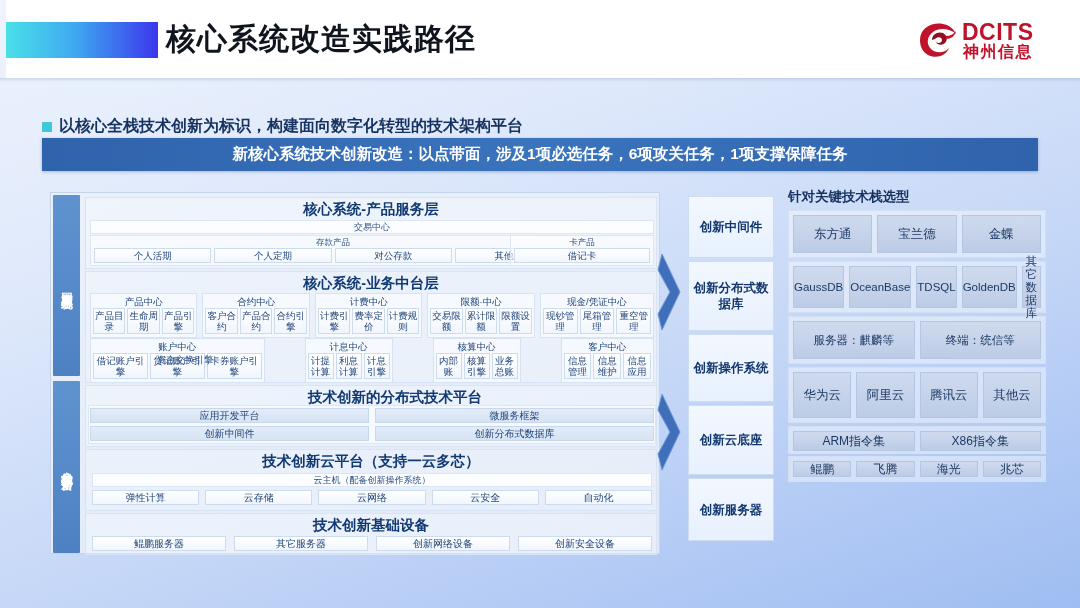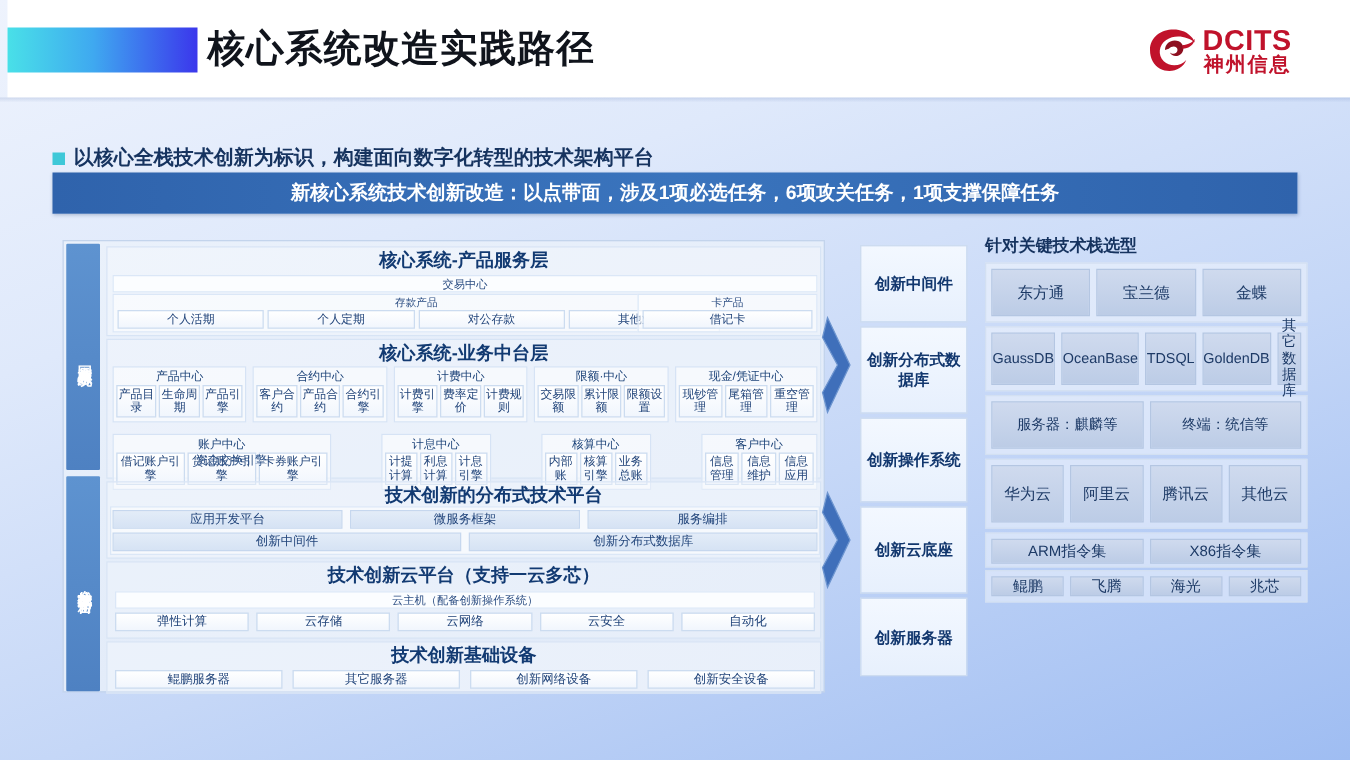--- a/index.html
+++ b/index.html
@@ -282,21 +282,21 @@
       <div class="ctr" style="flex:1.12">
         <div class="ctr-title">现金/凭证中心</div>
         <div class="ctr-cells">
           <div class="cell">现钞管理</div>
           <div class="cell">尾箱管理</div>
           <div class="cell">重空管理</div>
         </div>
       </div>
     </div>
 
-    <div class="ctr-grid" style="top:75px;gap:40px;">
+    <div class="ctr-grid" style="top:66px;gap:40px;">
       <div class="ctr" style="flex:2.16; position:relative;">
         <div class="ctr-title">账户中心</div>
         <div class="ctr-cells">
           <div class="cell">借记账户引擎</div>
           <div class="cell">贷记账户引擎</div>
           <div class="cell">卡券账户引擎</div>
         </div>
         <div id="acct-overlap" style="left:38%; top:15px;">资金交换引擎</div>
       </div>
       <div class="ctr" style="flex:1.05">
@@ -325,21 +325,20 @@
       </div>
     </div>
   </div>
 
   <div class="layer band" id="lay-dist">
     <div class="layer-title">技术创新的分布式技术平台</div>
     <div id="dist-inner"></div>
     <div id="dist-row1">
       <div class="cell">应用开发平台</div>
       <div class="cell">微服务框架</div>
-      <div class="cell">服务编排</div>
     </div>
     <div id="dist-row2">
       <div class="cell">创新中间件</div>
       <div class="cell">创新分布式数据库</div>
     </div>
   </div>
 
   <div class="layer band" id="lay-cloud">
     <div class="layer-title">技术创新云平台（支持一云多芯）</div>
     <div id="cloud-host">云主机（配备创新操作系统）</div>

